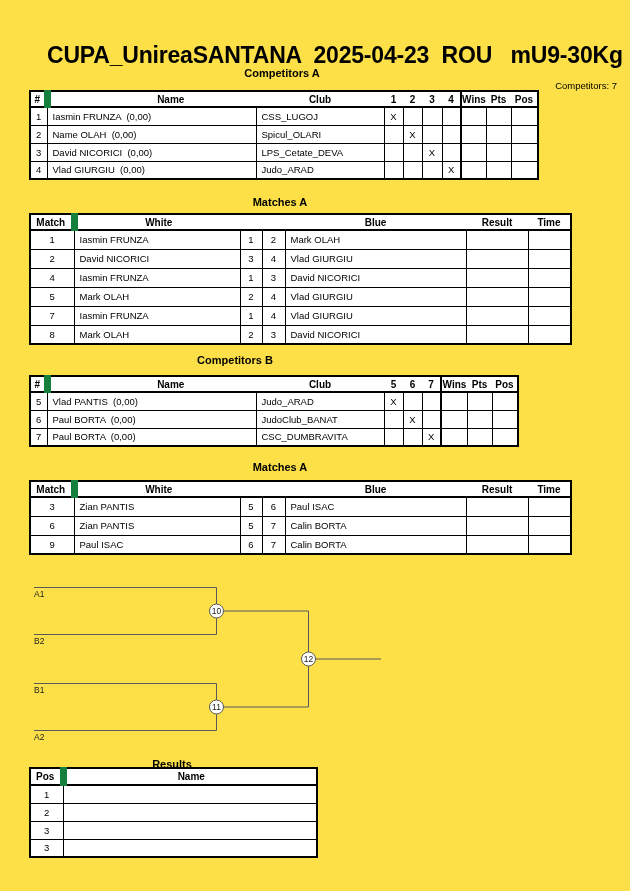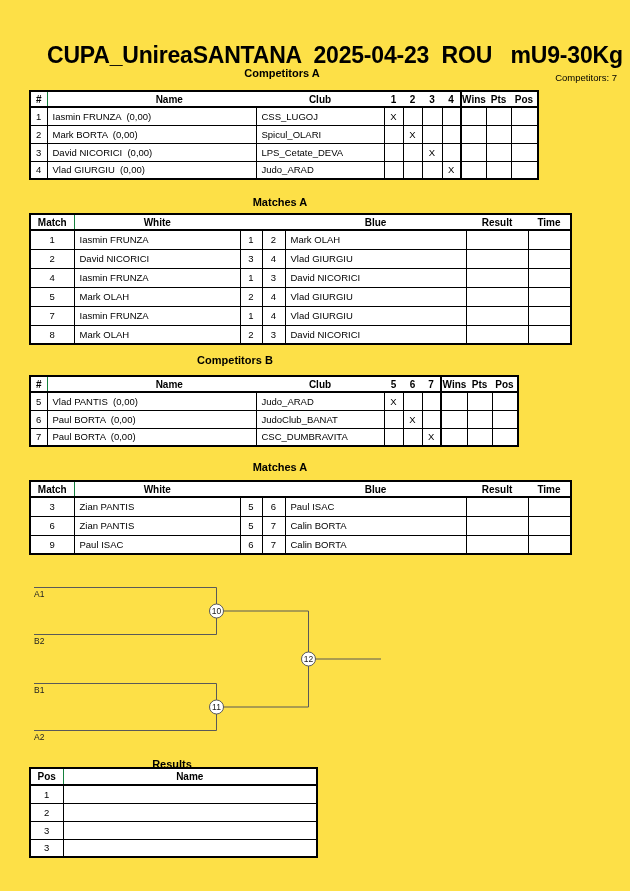--- a/index.html
+++ b/index.html
@@ -8,33 +8,33 @@
     font-family:"Liberation Sans", sans-serif; color:#000; overflow:hidden;
   }
   .title {
     position:absolute; left:47px; top:42px;
     font-size:23px; font-weight:bold; white-space:pre; letter-spacing:-0.2px;
   }
   .section-label {
     position:absolute; transform:translateX(-50%);
     font-size:11px; font-weight:bold; white-space:pre;
   }
-  .count-label { position:absolute; right:13px; top:72px; font-size:9.5px; }
+  .count-label { position:absolute; right:13px; top:80px; font-size:9.5px; }
 
   table { position:absolute; border-collapse:collapse; table-layout:fixed; background:#fff; }
   table { border:2px solid #000; }
   td, th { padding:0; font-size:9.5px; font-weight:normal; white-space:pre; vertical-align:middle; }
   th { font-size:10px; font-weight:bold; overflow:visible; }
   td { overflow:hidden; }
   thead th { border:none; border-bottom:2px solid #000; }
   tbody td { border:1px solid #000; }
   .c { text-align:center; }
   .l { text-align:left; padding-left:5px; }
   .thick-l { border-left:2px solid #000 !important; }
-  .vline-l { border-left:1px solid #15803d; }
+  .vline-l { border-left:7px solid #15803d; }
   .name-th { text-align:center; padding-left:35px; }
 
   .tbl-comp-a { left:29px; top:90px; width:508px; }
   .tbl-matches-a { left:29px; top:213px; width:541px; }
   .tbl-comp-b { left:29px; top:375px; width:488px; }
   .tbl-matches-b { left:29px; top:480px; width:541px; }
   .tbl-results { left:29px; top:767px; width:287px; }
 
   .tbl-comp-a thead tr, .tbl-comp-b thead tr,
   .tbl-matches-a thead tr, .tbl-matches-b thead tr { height:16px; }
@@ -90,21 +90,21 @@
         <td class="c">X</td>
         <td class="c"></td>
         <td class="c"></td>
         <td class="c"></td>
         <td class="c thick-l"></td>
         <td class="c"></td>
         <td class="c"></td>
       </tr>
       <tr>
         <td class="c">2</td>
-        <td class="l">Mark BORTA  (0,00)</td>
+        <td class="l">Name OLAH  (0,00)</td>
         <td class="l">Spicul_OLARI</td>
         <td class="c"></td>
         <td class="c">X</td>
         <td class="c"></td>
         <td class="c"></td>
         <td class="c thick-l"></td>
         <td class="c"></td>
         <td class="c"></td>
       </tr>
       <tr>

